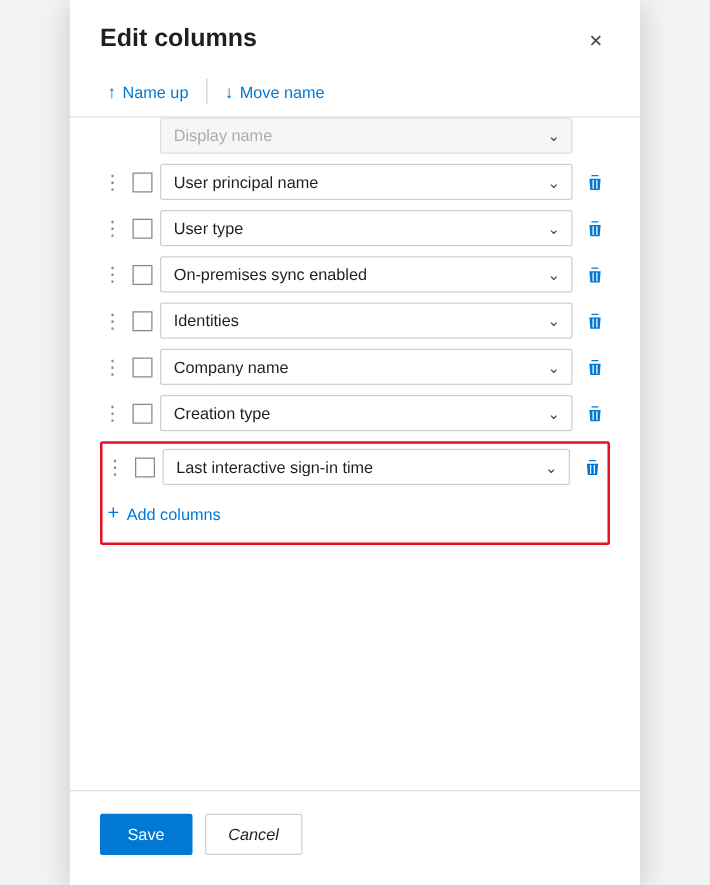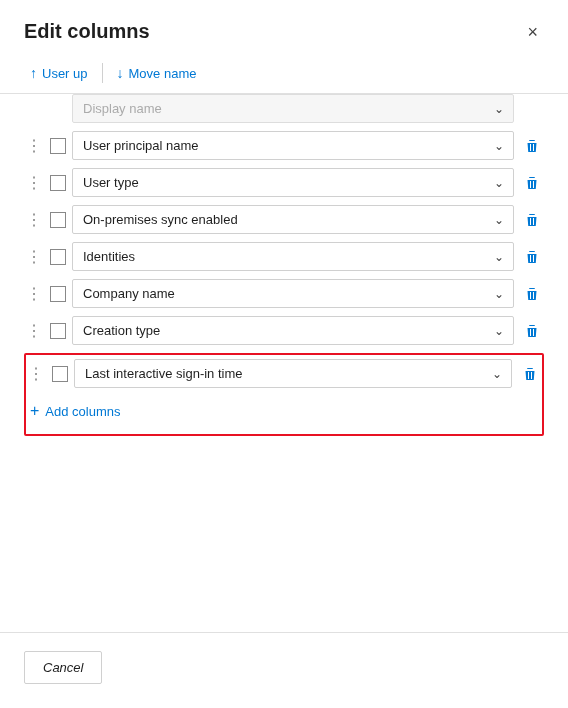--- a/index.html
+++ b/index.html
@@ -6,21 +6,21 @@
     body {
       font-family: 'Segoe UI', Arial, sans-serif;
       background: #f3f3f3;
       display: flex;
       justify-content: center;
       align-items: center;
       min-height: 100vh;
     }
     .dialog {
       background: #fff;
-      width: 568px;
+      width: 456px;
       min-height: 708px;
       box-shadow: 0 4px 24px rgba(0,0,0,0.18);
       display: flex;
       flex-direction: column;
       padding: 0;
       position: relative;
     }
     .dialog-header {
       display: flex;
       justify-content: space-between;
@@ -198,21 +198,21 @@
 <div class="dialog">
 
   <div class="dialog-header">
     <span class="dialog-title">Edit columns</span>
     <button class="close-btn">×</button>
   </div>
 
   <div class="toolbar">
     <button class="toolbar-btn">
       <span class="arrow-icon">↑</span>
-      <span>User up</span>
+      <span>Name up</span>
     </button>
     <div class="toolbar-sep"></div>
     <button class="toolbar-btn">
       <span class="arrow-icon">↓</span>
       <span>Move name</span>
     </button>
   </div>
 
   <div class="content">
 
@@ -339,15 +339,16 @@
         </button>
       </div>
       <div class="add-column-row">
         <span class="add-icon">+</span>
         <span>Add columns</span>
       </div>
     </div>
   </div>
 
   <div class="dialog-footer">
+    <button class="btn-save">Save</button>
     <button class="btn-cancel">Cancel</button>
   </div>
 </div>
 
 </body></html>

